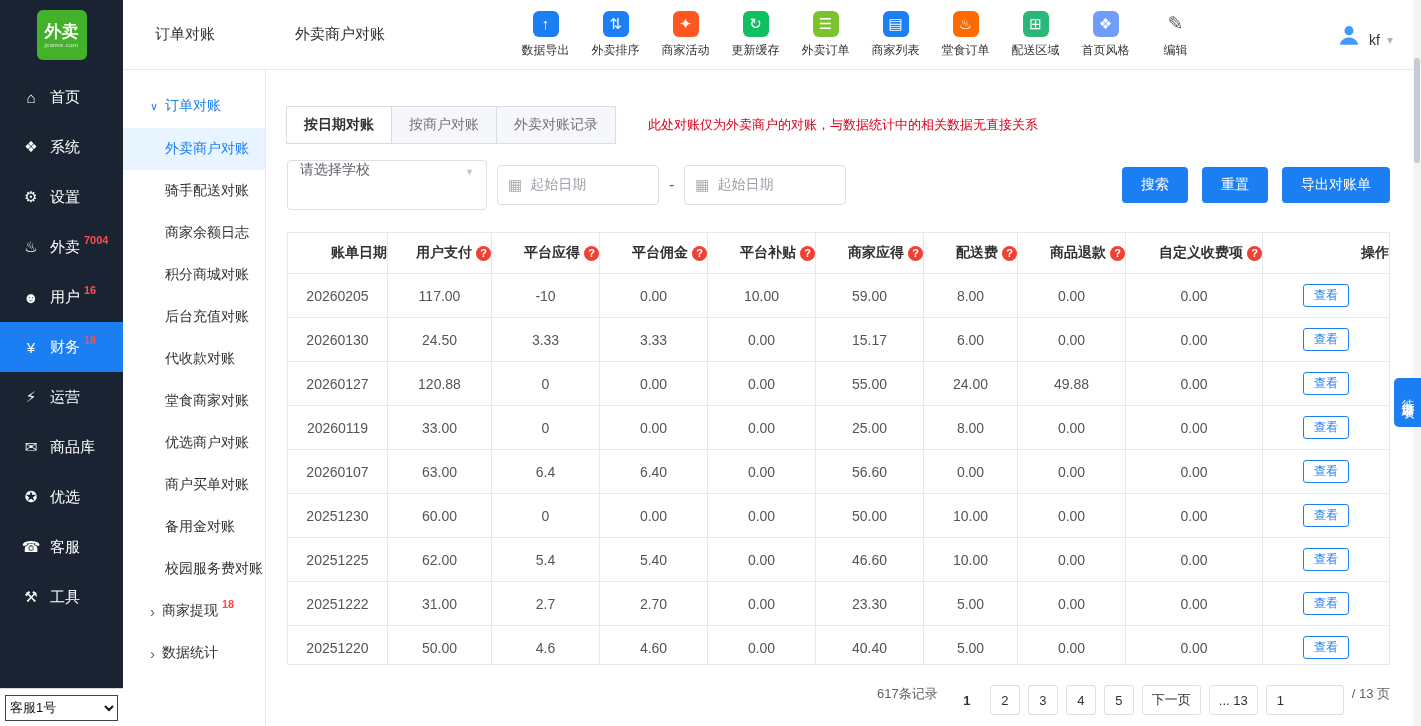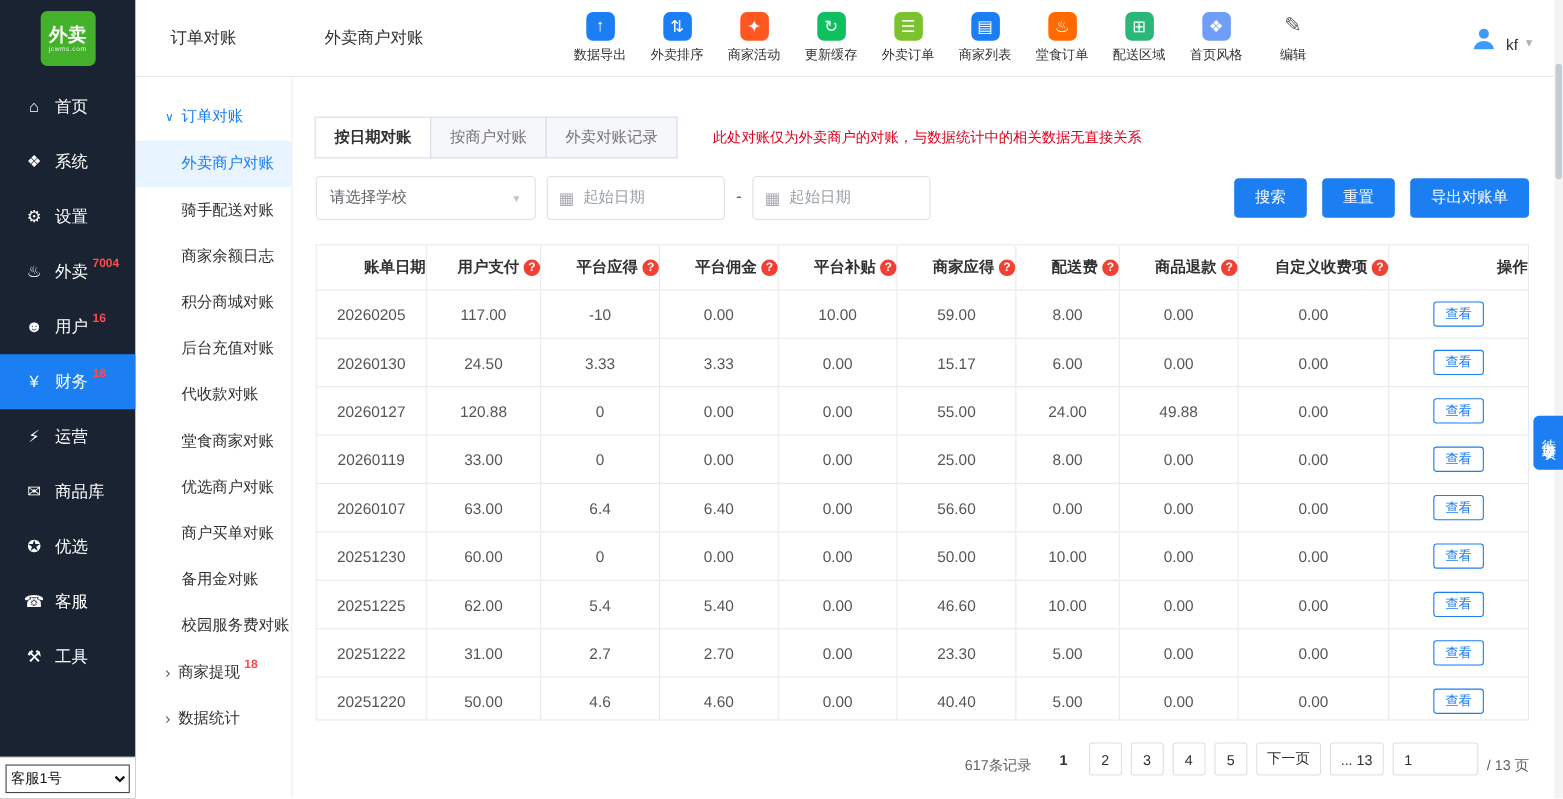--- a/index.html
+++ b/index.html
@@ -47,42 +47,42 @@
 
   
   .main{flex:1;padding:36px 0 0 21px;min-width:0;background:#fff;}
   .tabs-row{display:flex;align-items:center;}
   .tabs{display:flex;}
   .tab{height:38px;padding:0 17px;border:1px solid #d8dce5;background:#f6f7fb;font-size:14px;color:#737373;cursor:pointer;margin-left:-1px;}
   .tab.active{background:#fff;color:#303133;font-weight:bold;}
   .notice{margin-left:32px;color:#d9001b;font-size:13px;white-space:nowrap;}
 
   .filters{display:flex;align-items:center;margin-top:16px;gap:10px;padding-right:31px;}
-  .select-box{width:200px;height:40px;border:1px solid #dcdfe6;border-radius:4px;display:flex;align-items:center;padding:0 12px;cursor:pointer;background:#fff;}
+  .select-box{width:200px;height:50px;border:1px solid #dcdfe6;border-radius:4px;display:flex;align-items:flex-start;padding:0 12px;cursor:pointer;background:#fff;}
   .select-box .placeholder{font-size:14px;color:#606266;flex:1;}
   .select-caret::before{content:"▼";font-size:9px;color:#c0c4cc;}
   .date-box{width:162px;height:40px;border:1px solid #dcdfe6;border-radius:4px;display:flex;align-items:center;padding:0 10px;gap:8px;background:#fff;cursor:text;}
   .cal-icon::before{content:"▦";color:#a8abb2;font-size:15px;}
   .date-box .placeholder{font-size:14px;color:#9aa0a6;}
   .sep{color:#606266;}
   .filter-actions{margin-left:auto;display:flex;gap:14px;}
   .btn{height:36px;padding:0 19px;background:#1b7ef2;color:#fff;border:none;border-radius:4px;font-size:14px;cursor:pointer;white-space:nowrap;}
 
   .table{margin-top:22px;margin-right:31px;border:1px solid #e6e9ef;height:433px;overflow:hidden;background:#fff;}
   .grid-cols{display:grid;grid-template-columns:100px 104px 108px 108px 108px 108px 94px 108px 137px 1fr;}
   .th{height:40px;display:flex;align-items:center;justify-content:flex-end;gap:4px;font-weight:bold;font-size:14px;color:#303133;border-right:1px solid #e6e9ef;}
   .th:last-child,.td:last-child{border-right:none;}
   .trow{border-top:1px solid #e6e9ef;}
   .td{height:43px;display:flex;align-items:center;justify-content:center;font-size:14px;color:#555;border-right:1px solid #e6e9ef;}
   .help-icon{display:none;}
   .help-icon.show{display:inline-flex;width:15px;height:15px;border-radius:50%;background:#f04134;color:#fff;font-size:11px;font-weight:bold;align-items:center;justify-content:center;cursor:pointer;}
   .help-icon.show::before{content:"?";}
   .view-btn{width:46px;height:23px;border:1px solid #1b7ef2;color:#1b7ef2;background:#fff;border-radius:3px;font-size:12px;cursor:pointer;}
 
-  .pagination{display:flex;align-items:flex-end;justify-content:flex-end;gap:8px;margin:20px 31px 0 0;}
+  .pagination{display:flex;align-items:flex-start;justify-content:flex-end;gap:8px;margin:20px 31px 0 0;}
   .pg-total{font-size:13px;color:#606266;margin-right:6px;}
   .pg-btn{min-width:30px;height:30px;display:flex;align-items:center;justify-content:center;font-size:13px;color:#303133;background:#fff;border:none;cursor:pointer;}
   .pg-btn.current{font-weight:bold;}
   .pg-btn.boxed{border:1px solid #dcdfe6;border-radius:3px;padding:0 9px;}
   .pg-pages{display:contents;}
   .pg-input{width:78px;height:30px;border:1px solid #dcdfe6;border-radius:3px;padding:0 10px;font-size:13px;color:#303133;}
   .pg-suffix{font-size:13px;color:#606266;}
 
   
   .todo-tab{position:absolute;right:0;top:378px;width:27px;padding:10px 0 8px;background:#1b7ef2;color:#fff;border-radius:5px 0 0 5px;display:flex;flex-direction:column;align-items:center;gap:6px;cursor:pointer;z-index:5;}

